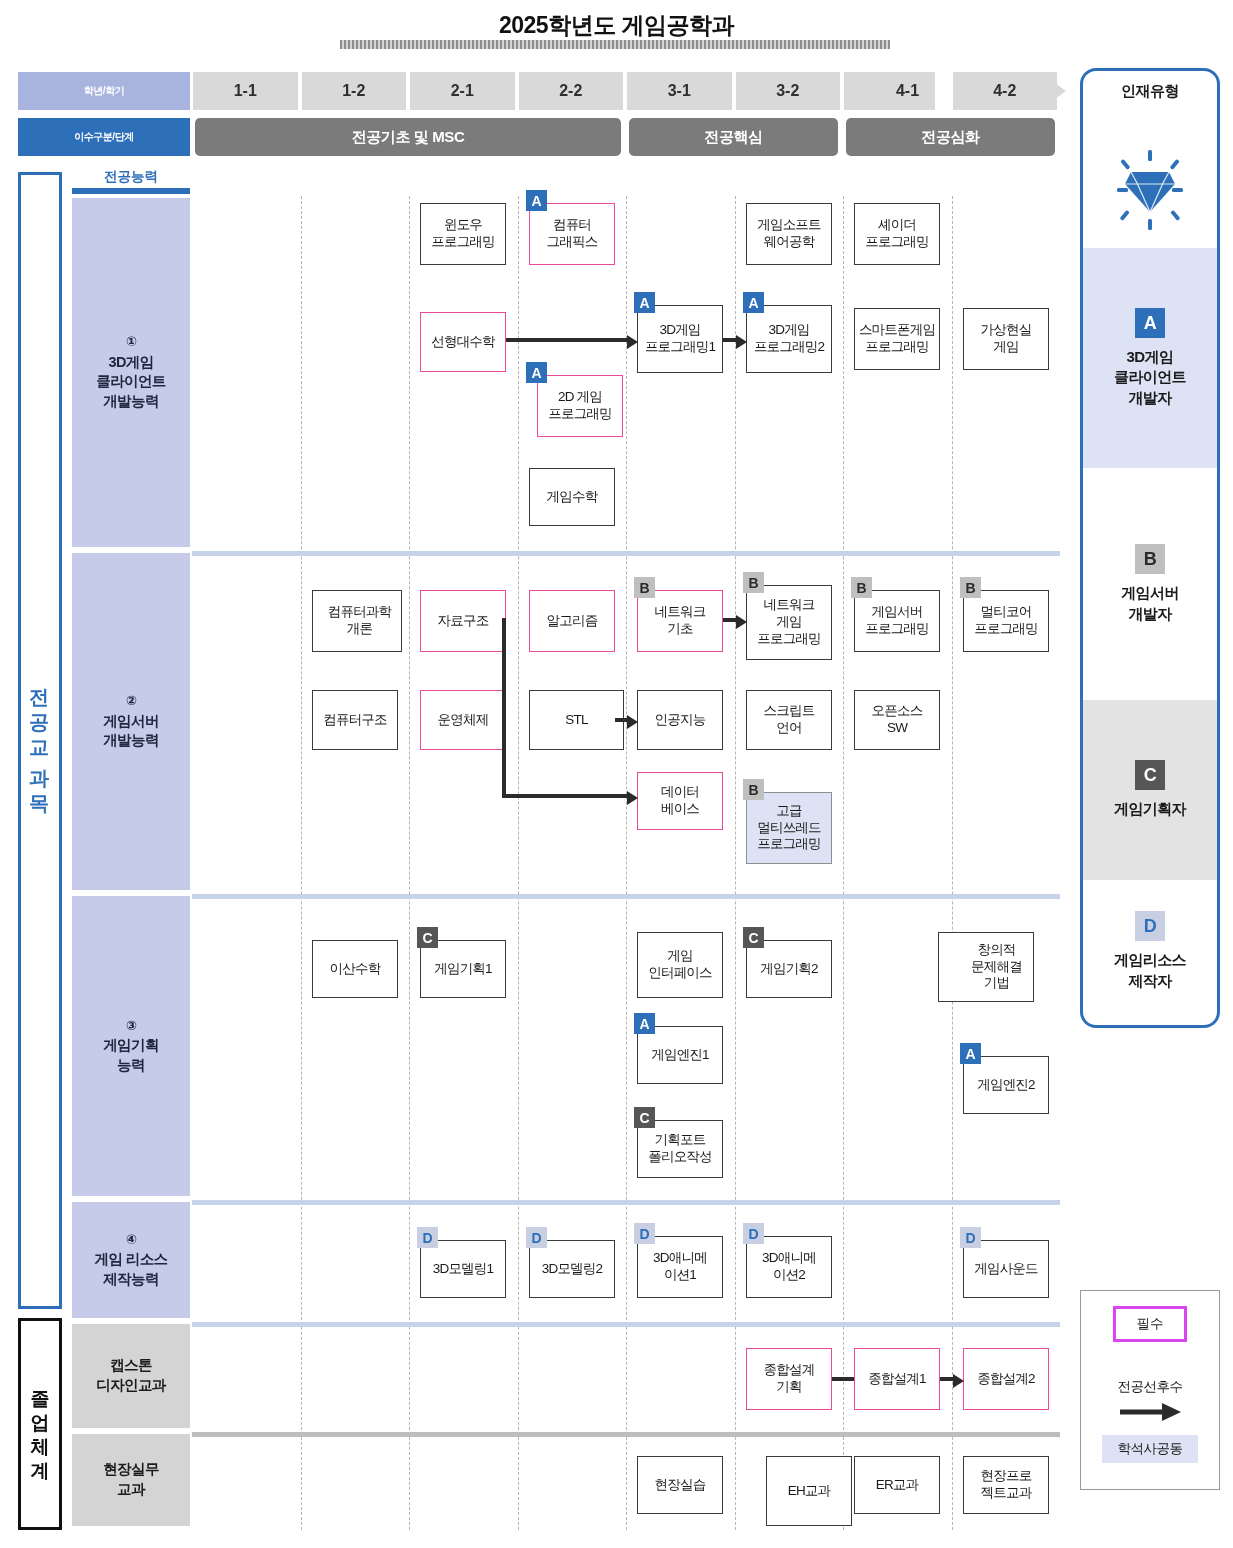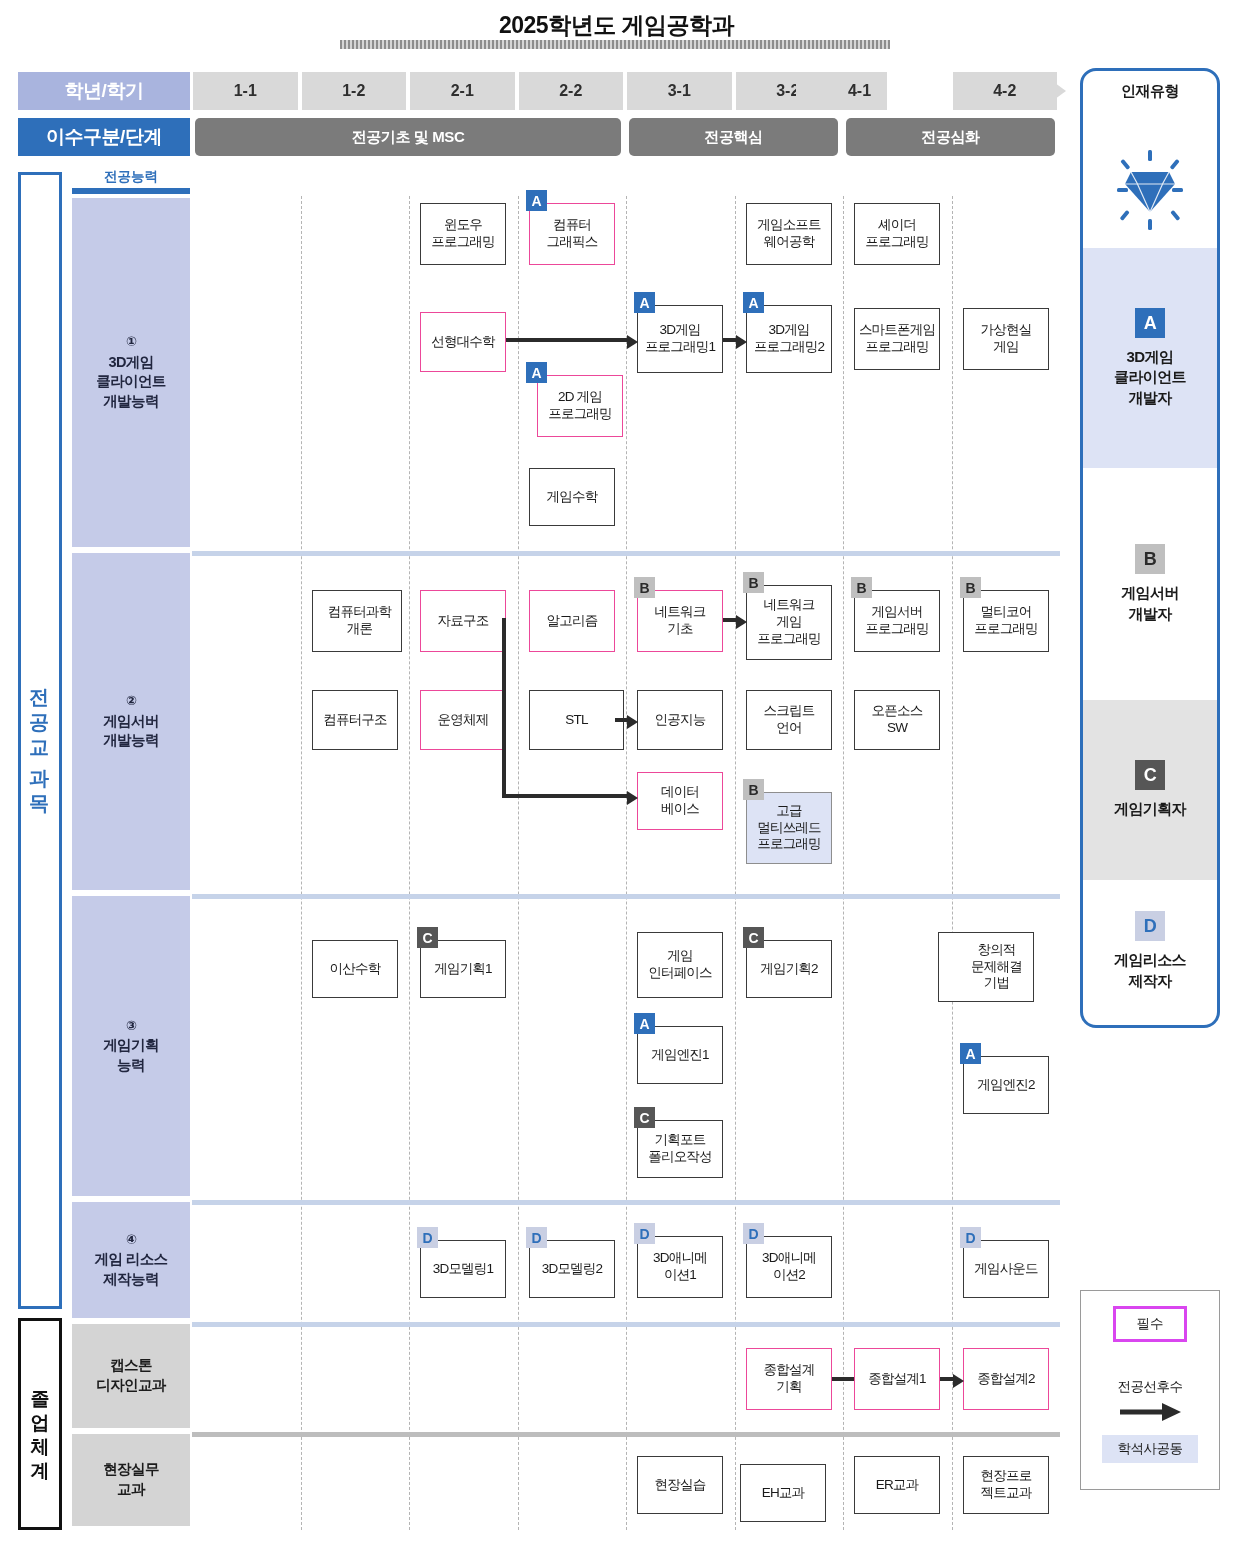--- a/index.html
+++ b/index.html
@@ -18,21 +18,21 @@
     font-size:23px;font-weight:bold;color:#111;letter-spacing:-0.5px;
   }
   #title-rule{
     left:340px;top:40px;width:550px;height:9px;
     background:repeating-linear-gradient(90deg,#8d8d8d 0 2px,#d6d6d6 2px 4px);
   }
 
   
   .hdr-label{
     height:38px;display:flex;align-items:center;justify-content:center;
-    font-size:19px;font-weight:bold;color:#ffffff;letter-spacing:-0.5px;
+    font-size:10px;font-weight:bold;color:#ffffff;letter-spacing:-0.5px;
   }
   #hdr-grade-label{left:18px;top:72px;width:172px;background:#a9b4de;color:#ffffff;}
   #hdr-stage-label{left:18px;top:118px;width:172px;background:#2e6fba;}
 
   .sem-cell{
     height:38px;background:#d9d9d9;display:flex;align-items:center;justify-content:center;
     font-size:16px;font-weight:bold;color:#2f2f2f;
   }
   .stage-cell{
     height:38px;background:#7b7b7b;border-radius:5px;
@@ -171,21 +171,21 @@
 <div class="abs hdr-label" id="hdr-stage-label">이수구분/단계</div>
 <div class="abs" id="hdr-arrow"></div>
 
 <div id="semester-cells">
     <div class="abs sem-cell" style="left: 193px; top: 72px; width: 104.5px;">1-1</div>
     <div class="abs sem-cell" style="left: 301.5px; top: 72px; width: 104.5px;">1-2</div>
     <div class="abs sem-cell" style="left: 410px; top: 72px; width: 104.5px;">2-1</div>
     <div class="abs sem-cell" style="left: 518.5px; top: 72px; width: 104.5px;">2-2</div>
     <div class="abs sem-cell" style="left: 627px; top: 72px; width: 104.5px;">3-1</div>
     <div class="abs sem-cell" style="left: 735.5px; top: 72px; width: 104.5px;">3-2</div>
-    <div class="abs sem-cell" style="left: 796px; top: 72px; width: 91px; padding-left: 36px;">4-1</div>
+    <div class="abs sem-cell" style="left: 844px; top: 72px; width: 91px; padding-left: 36px;">4-1</div>
     <div class="abs sem-cell" style="left: 952.5px; top: 72px; width: 104.5px;">4-2</div>
   </div>
 <div id="stage-cells">
     <div class="abs stage-cell" style="left: 195px; top: 118px; width: 426px;">전공기초 및 MSC</div>
     <div class="abs stage-cell" style="left: 629px; top: 118px; width: 209px;">전공핵심</div>
     <div class="abs stage-cell" style="left: 846px; top: 118px; width: 209px;">전공심화</div>
   </div>
 
 <div class="abs" id="rail-major"></div>
 <div class="abs" id="rail-major-text">전공교과목</div>
@@ -288,21 +288,21 @@
     <div class="abs course" style="left: 637px; top: 1236px; width: 86px; height: 62px;">3D애니메<br>이션1</div>
     <div class="abs tag D" style="left: 634px; top: 1223px;">D</div>
     <div class="abs course" style="left: 746px; top: 1236px; width: 86px; height: 62px;">3D애니메<br>이션2</div>
     <div class="abs tag D" style="left: 743px; top: 1223px;">D</div>
     <div class="abs course" style="left: 963px; top: 1240px; width: 86px; height: 58px;">게임사운드</div>
     <div class="abs tag D" style="left: 960px; top: 1227px;">D</div>
     <div class="abs course req" style="left: 746px; top: 1348px; width: 86px; height: 62px;">종합설계<br>기획</div>
     <div class="abs course req" style="left: 854px; top: 1348px; width: 86px; height: 62px;">종합설계1</div>
     <div class="abs course req" style="left: 963px; top: 1348px; width: 86px; height: 62px;">종합설계2</div>
     <div class="abs course" style="left: 637px; top: 1456px; width: 86px; height: 58px;">현장실습</div>
-    <div class="abs course" style="left: 740px; top: 1456px; width: 86px; height: 58px; margin-top: 8px;">EH교과</div>
+    <div class="abs course" style="left: 766px; top: 1456px; width: 86px; height: 70px;">EH교과</div>
     <div class="abs course" style="left: 854px; top: 1456px; width: 86px; height: 58px;">ER교과</div>
     <div class="abs course" style="left: 963px; top: 1456px; width: 86px; height: 58px;">현장프로<br>젝트교과</div>
   </div>
 
 <div id="connector-layer">
     <div class="abs conn" style="left: 506px; top: 338px; width: 123px; height: 4px;"></div>
     <div class="abs arrowhead" style="left: 627px; top: 335px;"></div>
     <div class="abs conn" style="left: 723px; top: 338px; width: 15px; height: 4px;"></div>
     <div class="abs arrowhead" style="left: 736px; top: 335px;"></div>
     <div class="abs conn" style="left: 723px; top: 618px; width: 15px; height: 4px;"></div>

